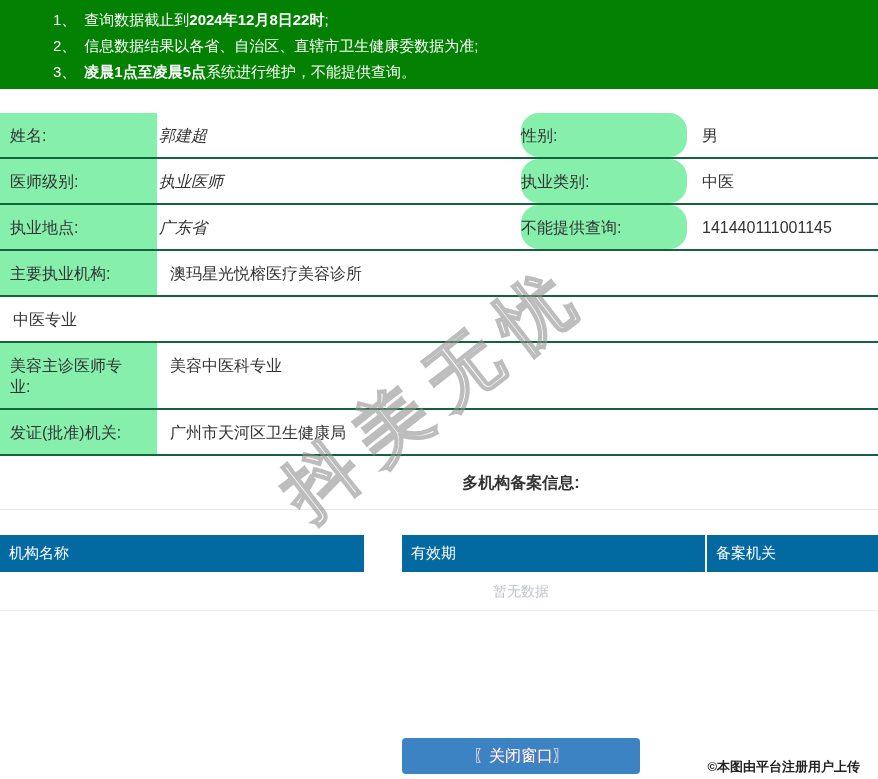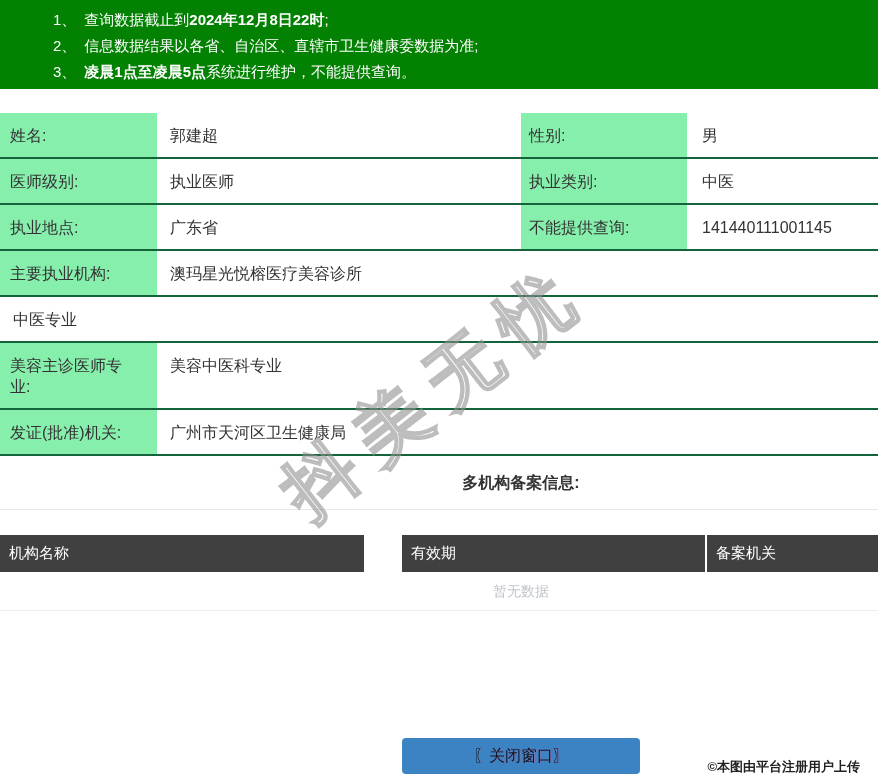--- a/index.html
+++ b/index.html
@@ -28,38 +28,38 @@
 
   
   .details { width: 1042px; margin-top: 24px; }
   .d-row { display: flex; border-bottom: 2px solid #13643a; align-items: stretch; }
   .d-cell { font-size: 16px; line-height: 21px; padding: 12px 10px 11px 10px; }
   .d-label {
     width: 157px; min-width: 157px;
     background: #86efac;
     padding-right: 24px;
   }
-  .d-label-2 { width: 166px; min-width: 166px; padding-left: 8px; }
+  .d-label-2 { width: 166px; min-width: 166px; padding-left: 0; border-radius: 18px; }
   .d-value { padding-left: 13px; flex: 1; }
-  .d-value-fixed { width: 364px; min-width: 364px; flex: none; padding-left: 13px; }
+  .d-value-fixed { width: 364px; min-width: 364px; flex: none; padding-left: 2px; font-style: italic; }
   .d-value-2 { flex: 1; padding-left: 15px; }
 
   
   .section-title {
     width: 1042px;
     text-align: center;
     font-size: 16px;
     font-weight: bold;
     margin: 17px 0 15px 0;
     color: #333333;
   }
   .soft-divider { width: 1042px; border-top: 1px solid #e4e7ed; }
   .filing-header { display: flex; width: 1042px; height: 37px; margin-top: 25px; }
   .fh-cell {
-    background: #404040;
+    background: #0369a1;
     color: #ffffff;
     font-size: 15px;
     display: flex;
     align-items: center;
     padding-left: 9px;
   }
   .fh-1 { width: 366px; border-right: 2px solid #ffffff; }
   .fh-2 { width: 305px; border-right: 2px solid #ffffff; margin-left: 36px; }
   .fh-3 { flex: 1; }
   .empty-row {
@@ -71,21 +71,21 @@
     font-size: 14px;
     border-bottom: 1px solid #ebeef5;
   }
 
   
   .actions { width: 1042px; margin-top: 127px; display: flex; justify-content: center; }
   .close-btn {
     width: 238px;
     height: 36px;
     background: #3c83c3;
-    color: #0f172a;
+    color: #ffffff;
     font-size: 16px;
     border: none;
     border-radius: 4px;
     cursor: pointer;
     font-family: inherit;
     text-shadow: 1px 0 0 rgba(255, 80, 120, 0.35);
   }
 
   
   .watermark {

